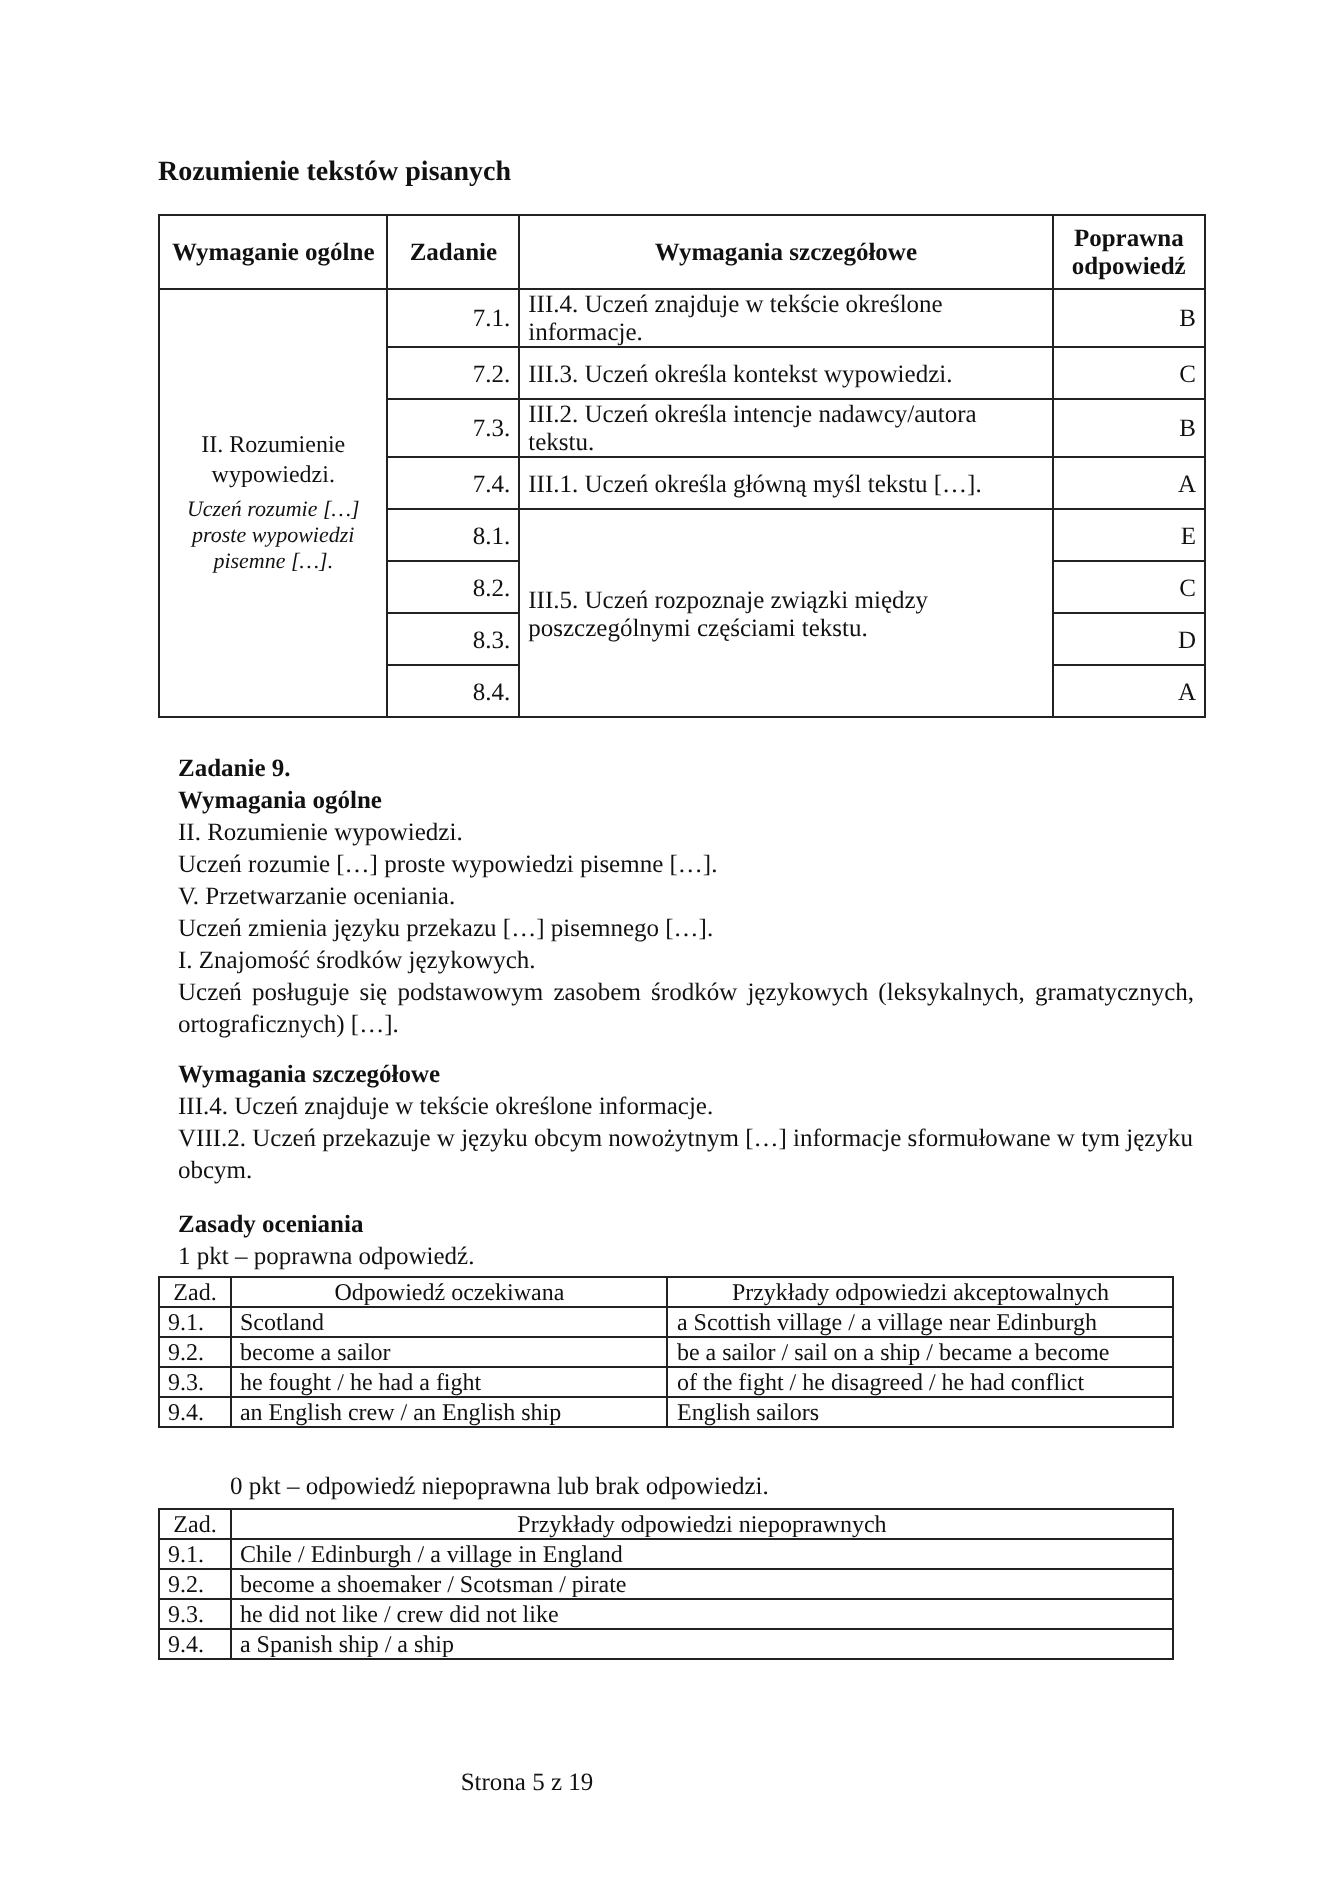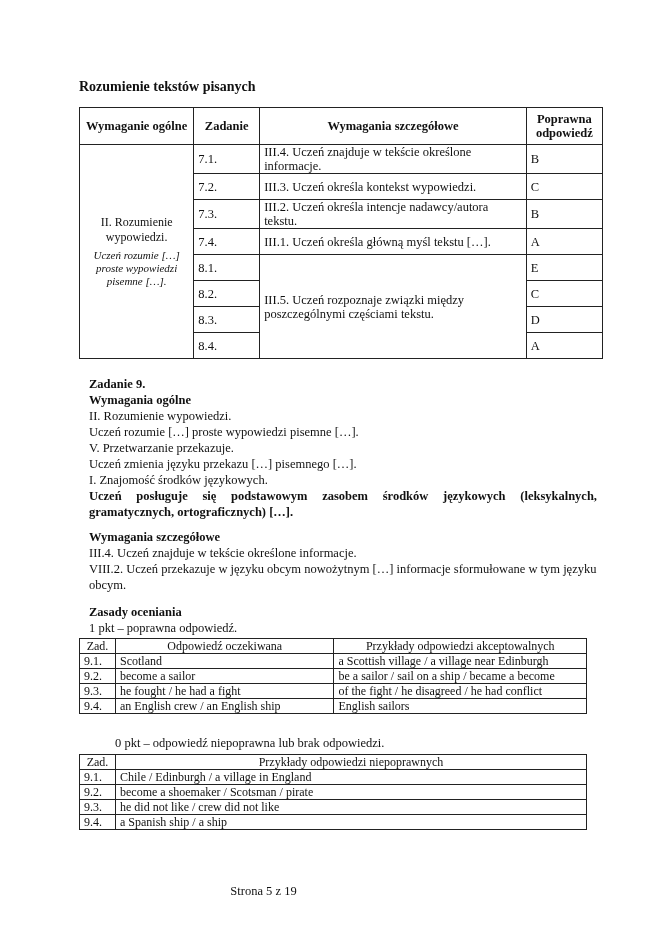--- a/index.html
+++ b/index.html
@@ -7,30 +7,30 @@
       width: 665px; height: 941px; position: relative; overflow: hidden;
       font-family: "Liberation Serif", serif; color: #111; font-size: 12.5px;
     }
     .sec-title { position: absolute; left: 79px; top: 79px; font-weight: bold; font-size: 14px; }
 
     table { border-collapse: collapse; }
     
     #t1 { position: absolute; left: 79px; top: 107px; width: 524px; }
     #t1 td, #t1 th { border: 1.3px solid #222; padding: 0 4px; font-size: 12.5px; line-height: 14px; }
     #t1 th { font-weight: bold; text-align: center; height: 36px; }
-    #t1 td.num, #t1 td.ans { text-align: left; }
+    #t1 td.num, #t1 td.ans { text-align: right; }
     #t1 tr.r { height: 26px; }
     #t1 td.req { text-align: left; }
     #t1 td.gen { text-align: center; vertical-align: middle; }
     .gen-main { font-size: 12px; line-height: 15px; display: block; }
     .gen-it { font-style: italic; font-size: 11px; line-height: 13px; display: block; margin-top: 4px; }
 
     .block { position: absolute; left: 89px; width: 508px; font-size: 12.5px; line-height: 16px; }
     .b { font-weight: bold; }
-    .just { text-align: justify; font-weight: bold; }
+    .just { text-align: justify; }
 
     
     .st { position: absolute; left: 79px; width: 508px; }
     .st td { border: 1.3px solid #222; padding: 0 4px; font-size: 12px; line-height: 14px; height: 14px; }
     .st td.c { text-align: center; }
     #t2 { top: 638px; }
     #t3 { top: 754px; }
 
     .footer { position: absolute; left: 0; width: 527px; top: 884px; text-align: center; font-size: 12.5px; }
   </style>
@@ -95,21 +95,21 @@
     <td class="ans">A</td>
   </tr>
 </tbody>
   </table>
 
 <div class="block" style="top:376px;">
   <div class="b">Zadanie 9.</div>
   <div class="b">Wymagania ogólne</div>
   <div>II. Rozumienie wypowiedzi.</div>
   <div>Uczeń rozumie […] proste wypowiedzi pisemne […].</div>
-  <div>V. Przetwarzanie przekazuje.</div>
+  <div>V. Przetwarzanie oceniania.</div>
   <div>Uczeń zmienia języku przekazu […] pisemnego […].</div>
   <div>I. Znajomość środków językowych.</div>
   <div class="just">Uczeń posługuje się podstawowym zasobem środków językowych (leksykalnych, gramatycznych, ortograficznych) […].</div>
 </div>
 
 <div class="block" style="top:529px;">
   <div class="b">Wymagania szczegółowe</div>
   <div>III.4. Uczeń znajduje w tekście określone informacje.</div>
   <div>VIII.2. Uczeń przekazuje w języku obcym nowożytnym […] informacje sformułowane w tym języku obcym.</div>
 </div>

